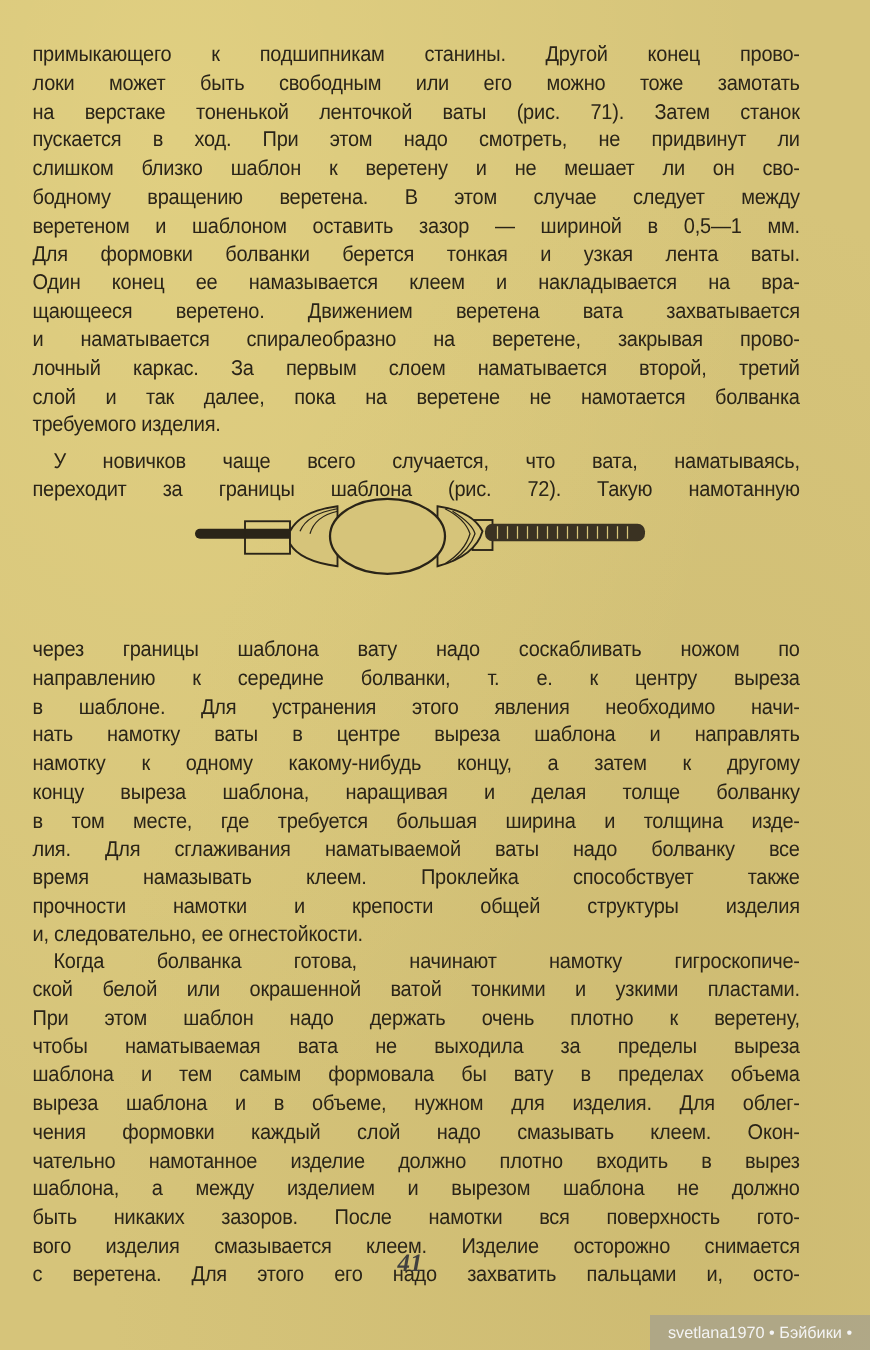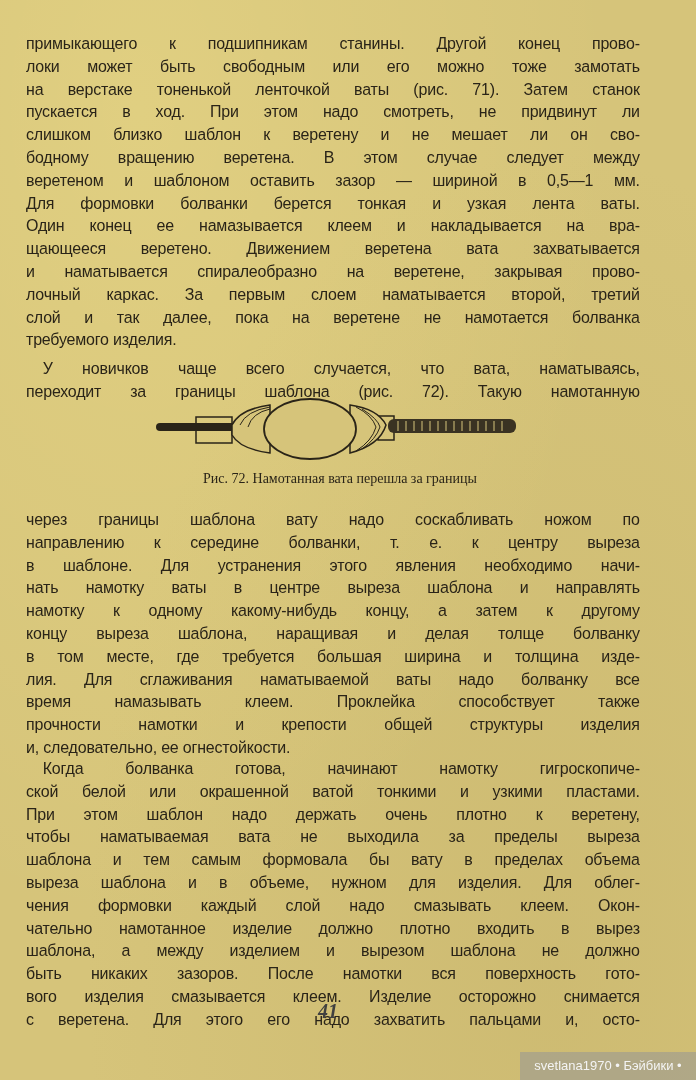--- a/index.html
+++ b/index.html
@@ -103,21 +103,20 @@
     <path d="M98 32 Q102 18 120 14" fill="none" stroke="#2a2418" stroke-width="1"></path>
     <path d="M200 10 Q228 14 236 30 Q230 50 200 58 Z" fill="#d6c47a" stroke="#2a2418" stroke-width="1.5"></path>
     <path d="M206 12 Q222 20 226 32 Q222 46 206 56" fill="none" stroke="#2a2418" stroke-width="1"></path>
     <path d="M212 14 Q228 24 230 32 Q226 44 212 54" fill="none" stroke="#2a2418" stroke-width="1"></path>
 
     <ellipse cx="160" cy="34" rx="46" ry="30" fill="#d6c47a" stroke="#2a2418" stroke-width="1.8"></ellipse>
   </svg>
 </div>
 
 <div class="caption">
-  <div>Рис. 72. Намотанная вата перешла за границы</div>
 </div>
 
 <div class="block2">
   <p class="para">
     <span class="line">через границы шаблона вату надо соскабливать ножом по</span>
     <span class="line">направлению к середине болванки, т. е. к центру выреза</span>
     <span class="line">в шаблоне. Для устранения этого явления необходимо начи-</span>
     <span class="line">нать намотку ваты в центре выреза шаблона и направлять</span>
     <span class="line">намотку к одному какому-нибудь концу, а затем к другому</span>
     <span class="line">концу выреза шаблона, наращивая и делая толще болванку</span>

